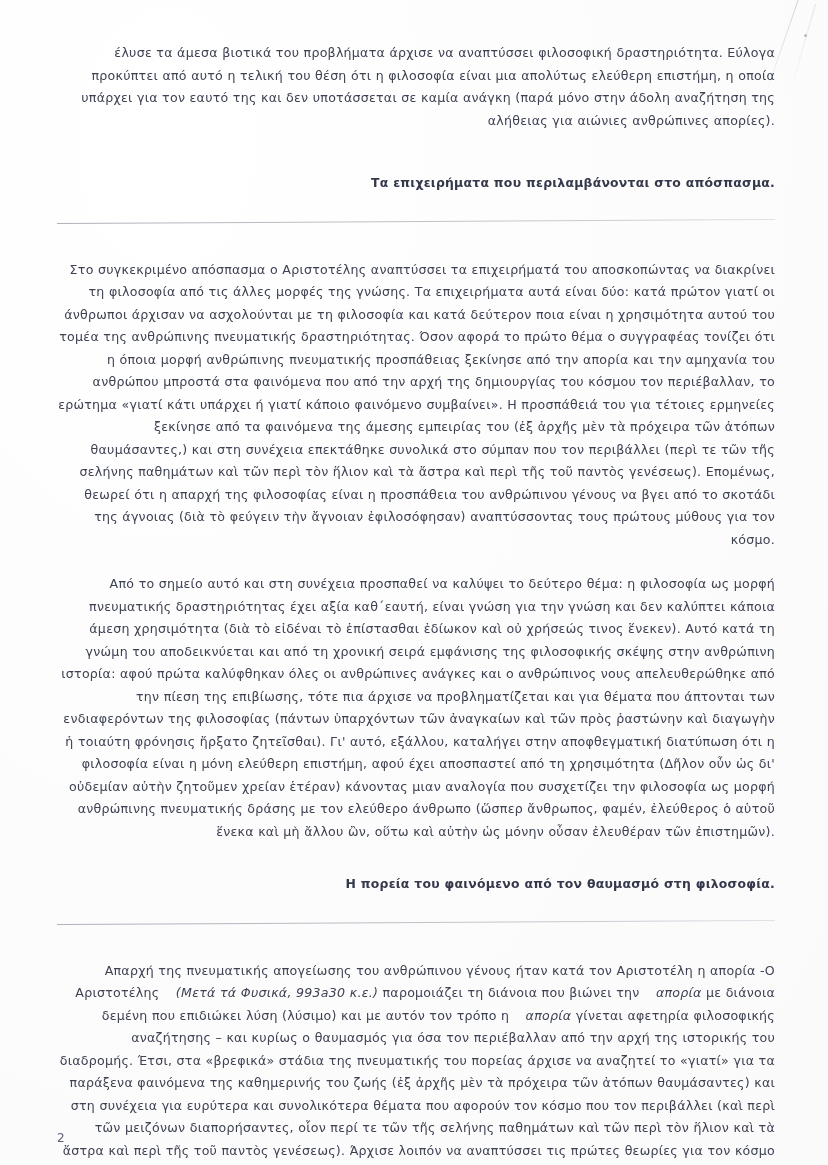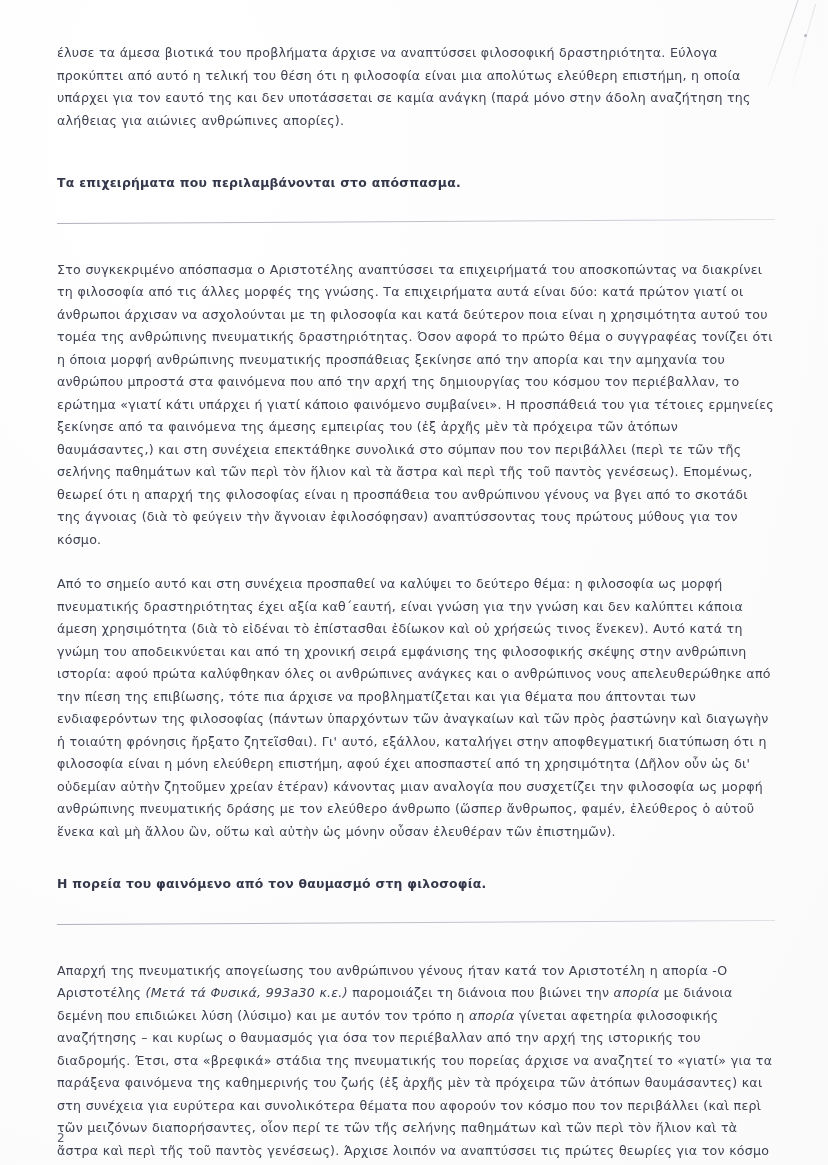--- a/index.html
+++ b/index.html
@@ -63,21 +63,21 @@
     left: 57px;
     top: 0;
     width: 718px;
   }
 
   p.para, p.lead, h2.subhead {
     margin: 0;
     color: #3e4252;
     font-size: 12.6px;
     line-height: 22.5px;
-    text-align: left;
+    text-align: right;
     letter-spacing: 0.02em;
     word-spacing: 0.01em;
   }
 
   .lead { padding-top: 42px; }
 
   h2.subhead {
     font-weight: bold;
     font-size: 12.4px;
     color: #34384a;
@@ -102,21 +102,21 @@
     height: 1px;
     background: linear-gradient(to right,
         rgba(110,114,128,0.55) 0%,
         rgba(120,124,138,0.48) 45%,
         rgba(140,144,158,0.42) 80%,
         rgba(165,169,182,0.30) 100%);
     transform: rotate(-0.32deg);
     transform-origin: left center;
   }
 
-  em.gk { font-style: italic; }
+  em.gk { font-style: italic; margin-left: 12px; }
 
   .page-number {
     position: absolute;
     left: 57px;
     top: 1130px;
     font-size: 12px;
     color: #5b5f70;
     line-height: 16px;
   }
 </style>

